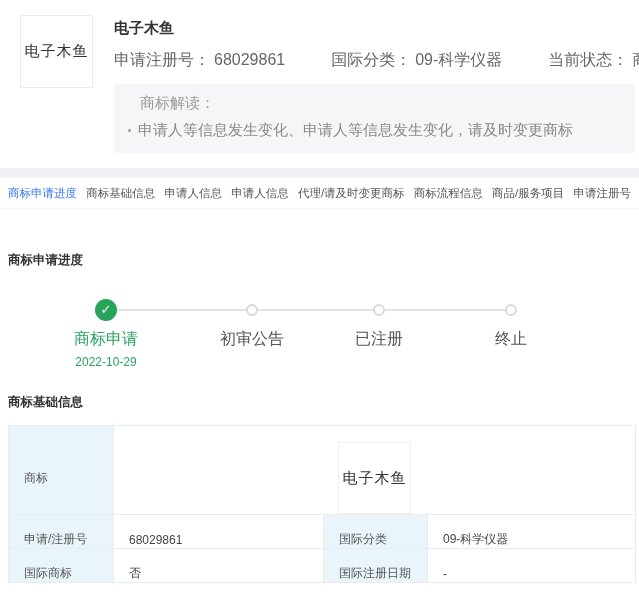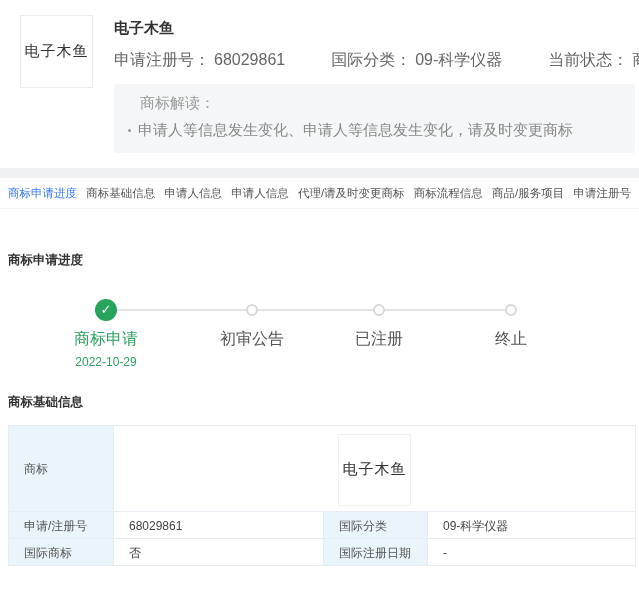--- a/index.html
+++ b/index.html
@@ -46,21 +46,21 @@
     position: relative; z-index: 1; }
   .dot-pending { width: 12px; height: 12px; border-radius: 50%; background: #fff;
     border: 2px solid #d9d9d9; margin: 5px auto 0 auto; position: relative; z-index: 1; }
   .step-label { font-size: 16px; color: #555; margin-top: 13px; }
   .step.done .step-label { color: #2ba25f; margin-top: 8px; }
   .step-date { font-size: 12px; color: #2ba25f; margin-top: 5px; }
 
   
   table.info { border-collapse: collapse; margin: 14px 0 0 8px; width: 627px;
     table-layout: fixed; font-size: 12px; }
-  table.info td { border: 1px solid #e6ecf1; padding: 2px 0 0 15px; height: 27px; color: #444; }
+  table.info td { border: 1px solid #e6ecf1; padding: 16px 0 0 15px; height: 27px; color: #444; }
   table.info td.lbl { background: #eaf4fb; color: #555; }
   col.c1 { width: 105px; } col.c2 { width: 210px; } col.c3 { width: 104px; } col.c4 { width: 208px; }
   tr.mark-row td { height: 86px; }
   .mark-cell { text-align: center; padding-left: 0 !important; }
   .mark-img { display: inline-flex; width: 73px; height: 72px; border: 1px solid #f0f0f0;
     background: #fff; align-items: center; justify-content: center;
     font-family: "DejaVu Serif", serif; font-size: 15px; color: #333; letter-spacing: 1px; }
 </style>
 </head>
 <body>

